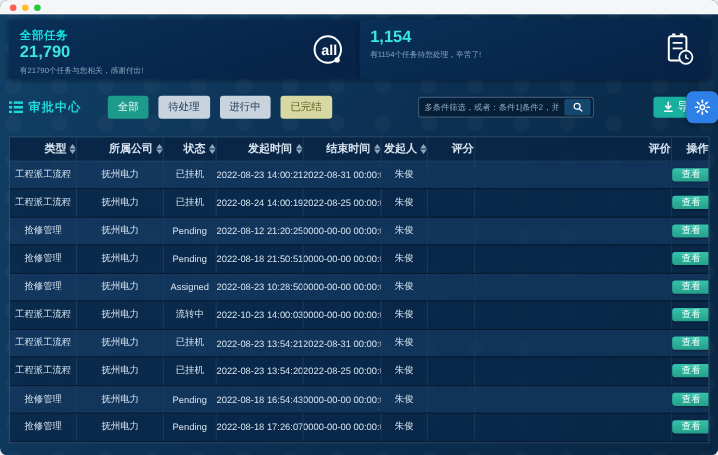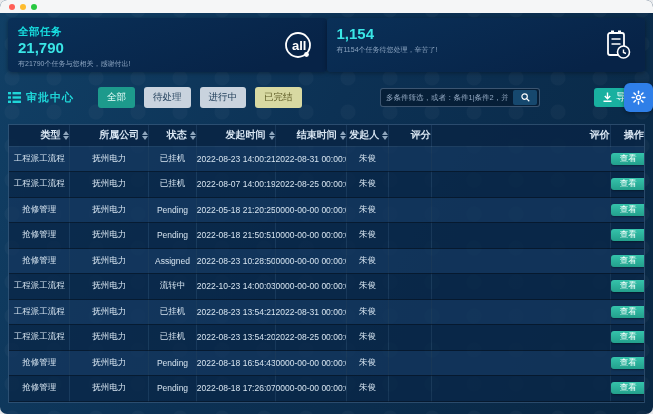--- a/index.html
+++ b/index.html
@@ -193,34 +193,34 @@
     <td></td>
     <td></td>
     <td>
       <button class="view-btn">查看</button>
     </td>
   </tr>
           <tr>
     <td>工程派工流程</td>
     <td>抚州电力</td>
     <td>已挂机</td>
-    <td>2022-08-07 14:00:19</td>
+    <td>2022-08-24 14:00:19</td>
     <td>2022-08-25 00:00:00</td>
     <td>朱俊</td>
     <td></td>
     <td></td>
     <td>
       <button class="view-btn">查看</button>
     </td>
   </tr>
           <tr>
     <td>抢修管理</td>
     <td>抚州电力</td>
     <td>Pending</td>
-    <td>2022-05-18 21:20:25</td>
+    <td>2022-08-12 21:20:25</td>
     <td>0000-00-00 00:00:00</td>
     <td>朱俊</td>
     <td></td>
     <td></td>
     <td>
       <button class="view-btn">查看</button>
     </td>
   </tr>
           <tr>
     <td>抢修管理</td>

